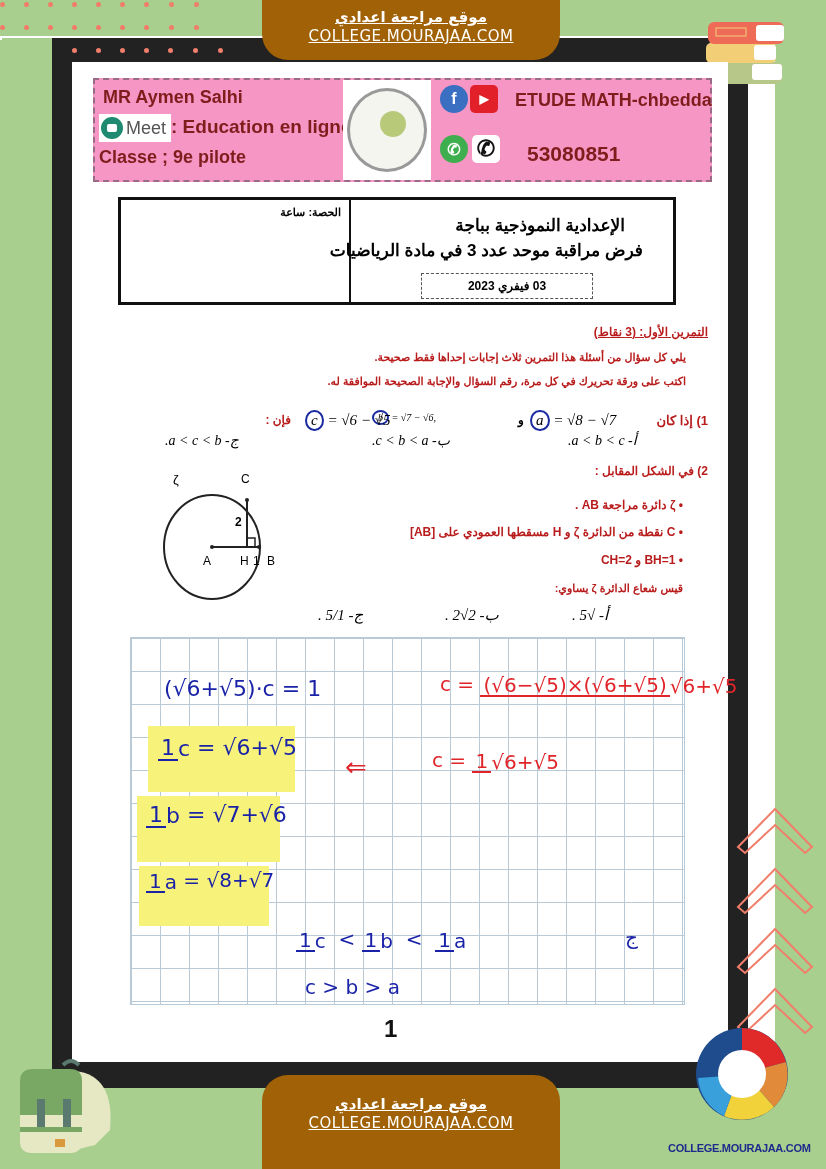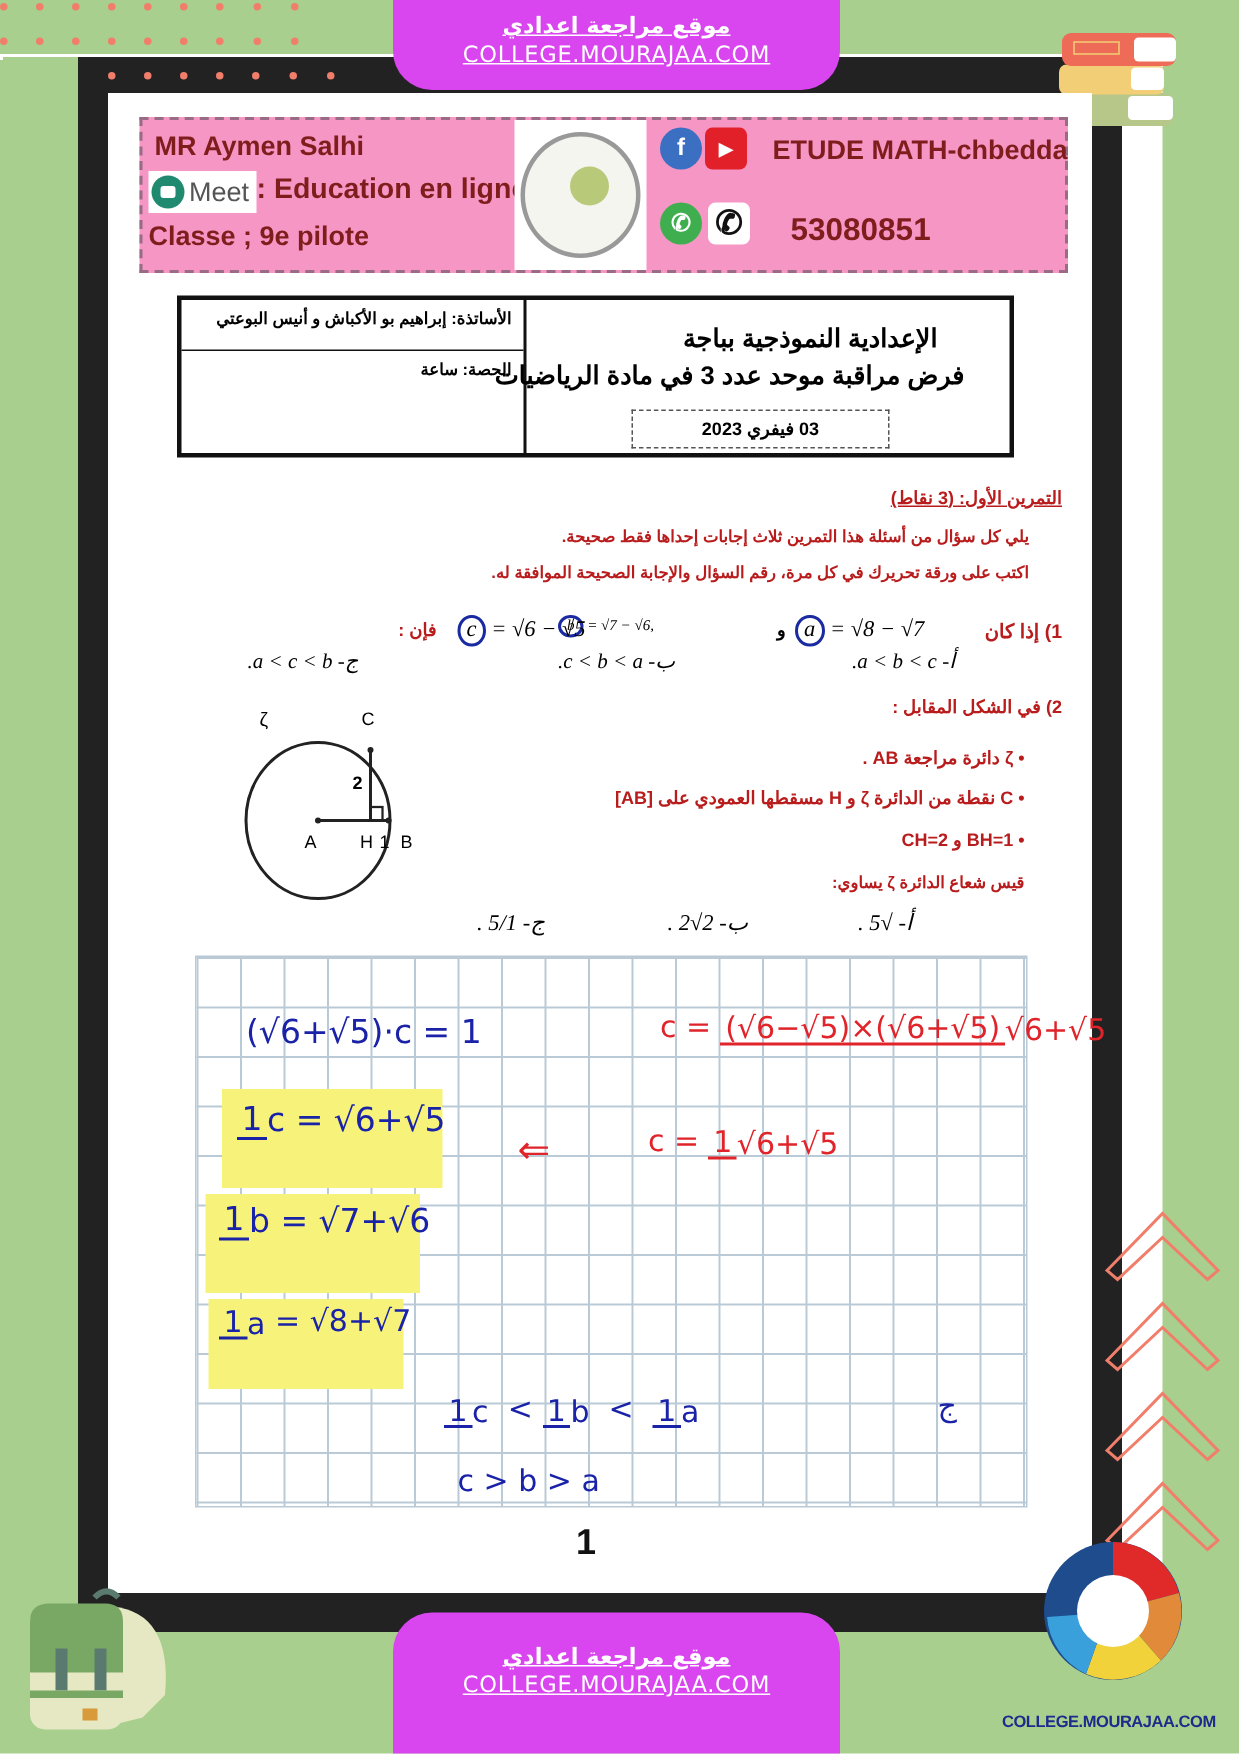--- a/index.html
+++ b/index.html
@@ -4,21 +4,21 @@
 <style>
   * { box-sizing: border-box; margin: 0; padding: 0; }
   body { width: 826px; height: 1169px; position: relative; overflow: hidden; background: #a8cf8e; font-family: "Liberation Sans", sans-serif; }
   .abs { position: absolute; }
   .dots { position: absolute; left: 0; top: 0; width: 200px; height: 56px; }
   .dot { position: absolute; width: 5px; height: 5px; border-radius: 50%; background: #f07e6a; }
   .white-strip { position: absolute; left: 748px; top: 38px; width: 27px; height: 1050px; background: #fff; }
   .white-top { position: absolute; left: 0; top: 36px; width: 775px; height: 4px; background: #fff; }
   .frame { position: absolute; left: 52px; top: 38px; width: 696px; height: 1050px; background: #222; }
   .page { position: absolute; left: 72px; top: 62px; width: 656px; height: 1000px; background: #fff; }
-  .banner { position: absolute; left: 262px; width: 298px; background: #d946ef; color: #fff; text-align: center; text-decoration: underline; font-family: "DejaVu Sans", sans-serif; }
+  .banner { position: absolute; left: 262px; width: 298px; background: #a16207; color: #fff; text-align: center; text-decoration: underline; font-family: "DejaVu Sans", sans-serif; }
   .banner.top { top: 0; height: 60px; border-radius: 0 0 26px 26px; padding-top: 8px; }
   .banner.bottom { top: 1075px; height: 94px; border-radius: 26px 26px 0 0; padding-top: 20px; }
   .banner .ar { font-size: 15px; line-height: 18px; font-weight: bold; }
   .banner .en { font-size: 15px; line-height: 20px; letter-spacing: 0.5px; }
   .pink { position: absolute; left: 93px; top: 78px; width: 619px; height: 104px; background: #f596c4; border: 2px dashed #9a6b84; }
   .pink .txt { position: absolute; color: #7f1d1d; font-weight: bold; font-size: 19px; white-space: nowrap; }
   .seal { position: absolute; left: 248px; top: 0; width: 88px; height: 100px; background: #fff; }
   .seal .circ { position: absolute; left: 4px; top: 8px; width: 80px; height: 84px; border: 3px solid #999; border-radius: 50%; background: #f5f5f0; }
   .seal .tree { position: absolute; left: 30px; top: 20px; width: 26px; height: 26px; border-radius: 50%; background: #b8c97a; }
   .soc { position: absolute; width: 28px; height: 28px; border-radius: 5px; display: flex; align-items: center; justify-content: center; color: #fff; font-weight: bold; font-size: 16px; }
@@ -119,21 +119,20 @@
   <div class="soc" style="left:345px;top:5px;background:#3b6fc2;border-radius:50%">f</div>
   <div class="soc" style="left:375px;top:5px;background:#e2202a;font-size:12px">▶</div>
   <div class="txt" style="left:420px;top:10px;font-size:18px">ETUDE MATH-chbedda</div>
   <div class="soc" style="left:345px;top:55px;background:#3fae4e;border-radius:50%">✆</div>
   <div class="soc" style="left:377px;top:55px;background:#fff;color:#111;font-size:22px">✆</div>
   <div class="txt" style="left:432px;top:62px;font-size:21px">53080851</div>
 </div>
 
 <div class="exam-head">
   <div class="left">
-    <div class="cell">الأساتذة: إبراهيم بو الأكباش و أنيس البوعتي</div>
     <div class="cell">الحصة: ساعة</div>
   </div>
   <div class="title1">الإعدادية النموذجية بباجة</div>
   <div class="title2">فرض مراقبة موحد عدد 3 في مادة الرياضيات</div>
   <div class="date">03 فيفري 2023</div>
 </div>
 
 <div class="ar-line" style="right:118px;top:325px;font-size:12px;text-decoration:underline">التمرين الأول: (3 نقاط)</div>
 <div class="ar-line" style="right:140px;top:351px;font-size:11px">يلي كل سؤال من أسئلة هذا التمرين ثلاث إجابات إحداها فقط صحيحة.</div>
 <div class="ar-line" style="right:140px;top:375px;font-size:11px">اكتب على ورقة تحريرك في كل مرة، رقم السؤال والإجابة الصحيحة الموافقة له.</div>

